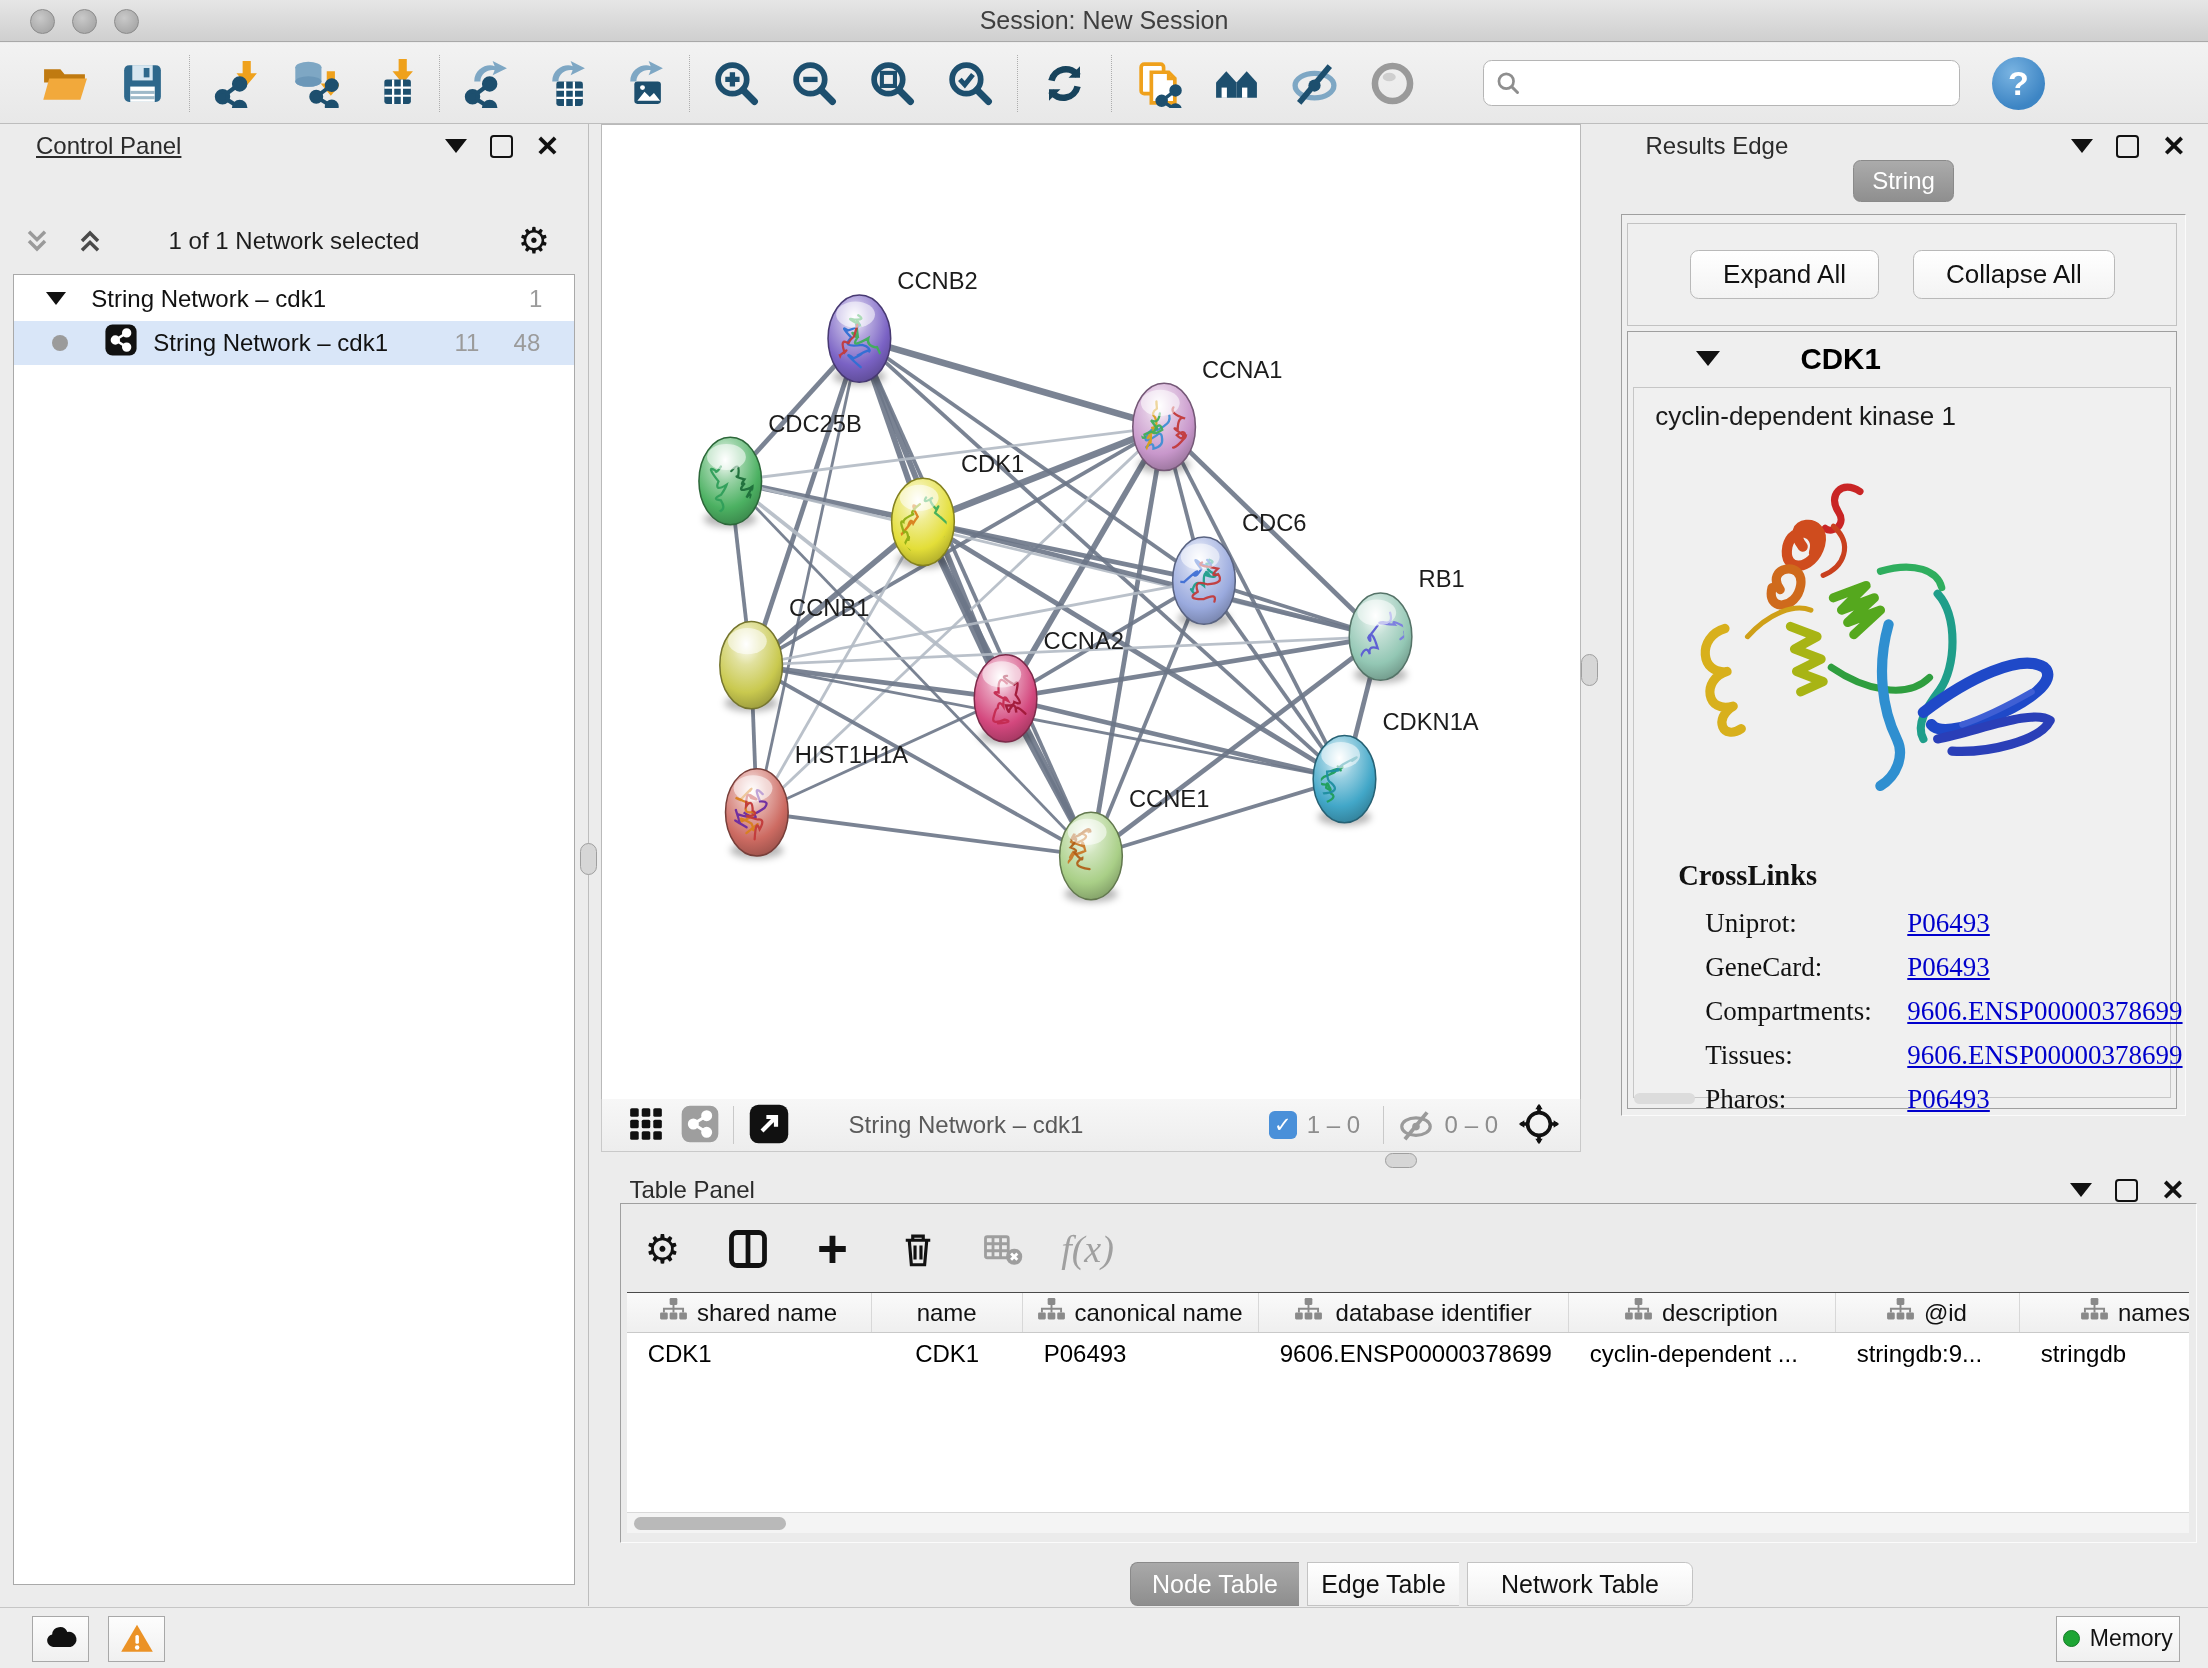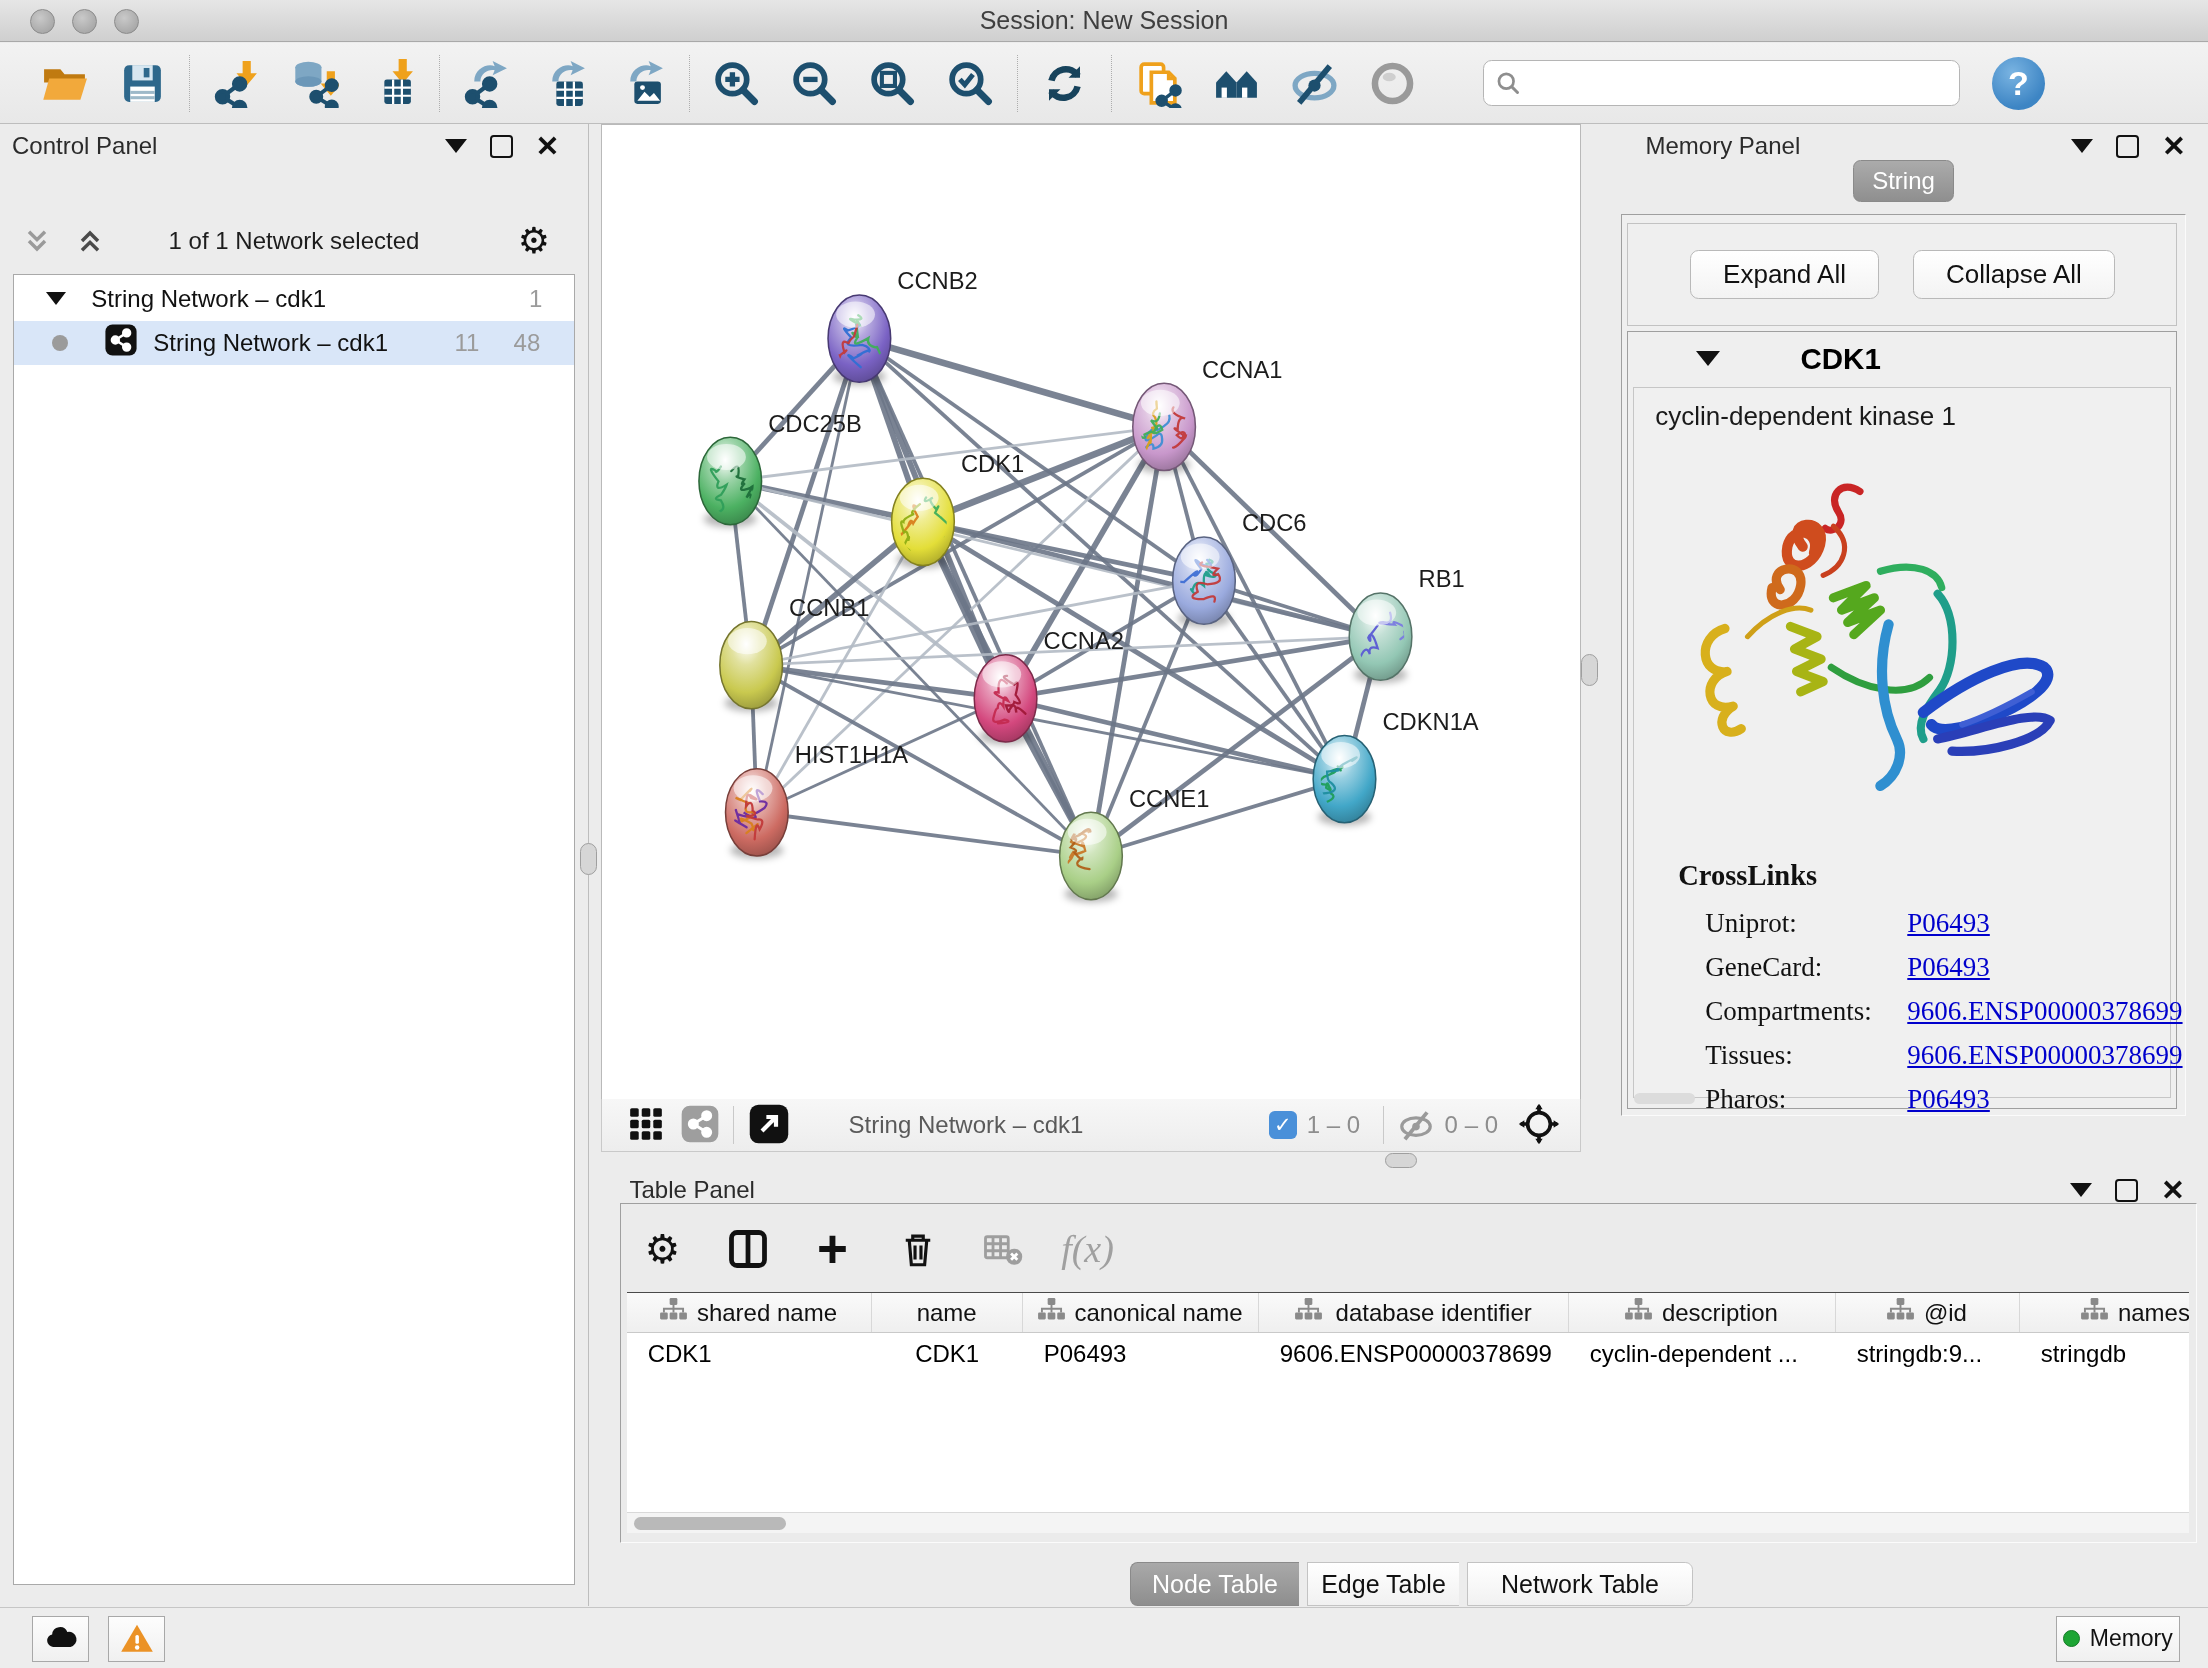--- a/index.html
+++ b/index.html
@@ -31,21 +31,21 @@
   
   .panel-title { font-size:24px; color:#2b2b2b; }
   .winbtns { display:flex; align-items:center; gap:23px; }
   .wb-caret { width:0; height:0; border-left:11.4px solid transparent; border-right:11.4px solid transparent; border-top:14.3px solid #111; }
   .wb-max { width:23px; height:23px; border:2.9px solid #111; border-radius:3.8px; }
   .wb-close { font-size:28.5px; font-weight:bold; color:#111; line-height:23px; }
 
   
   #control-panel { left:0; top:124px; width:589px; height:1482px; background:#ececec; border-right:1px solid #bdbdbd; }
   #cp-header { position:absolute; left:0; top:0; width:100%; height:44px; display:flex; align-items:center; }
-  #cp-header .panel-title { margin-left:12px; }
+  #cp-header .panel-title { margin-left:36px;text-decoration:underline; }
   #cp-header .winbtns { position:absolute; right:28.5px; }
   .tabrow { position:absolute; display:flex; }
   .tab { height:45px; display:flex; align-items:center; justify-content:center; font-size:24px;
     background:linear-gradient(#ffffff,#f1f1f1); border:1px solid #c3c3c3; border-radius:7.6px;
     margin-right:1.9px; color:#111; }
   .tab.sel { background:linear-gradient(#a9a9a9,#8e8e8e); color:#fff; border-color:#8a8a8a; }
   #cp-tabs { left:91px; top:46px; }
   #cp-tabs .tab:nth-child(1){ width:122px; }
   #cp-tabs .tab:nth-child(2){ width:74px; }
   #cp-tabs .tab:nth-child(3){ width:116px; }
@@ -697,21 +697,21 @@
     </span>
   </span>
 </div>
 
 <div class="split-h abs" style="left:580px; top:843px"></div>
 <div class="split-h abs" style="left:1581px; top:654px"></div>
 <div class="split-v abs" style="left:1385px; top:1153px"></div>
 
 <div id="results-panel" class="abs">
   <div id="rp-header">
-    <span class="panel-title">Memory Panel</span>
+    <span class="panel-title">Results Edge</span>
     <span class="winbtns">
       <span class="wb-caret"></span>
       <span class="wb-max"></span>
       <span class="wb-close">✕</span>
     </span>
   </div>
   <div id="rp-tab">String</div>
   <div id="rp-outer">
     <div id="rp-btnbox">
       <div class="rp-btn">Expand All</div>

